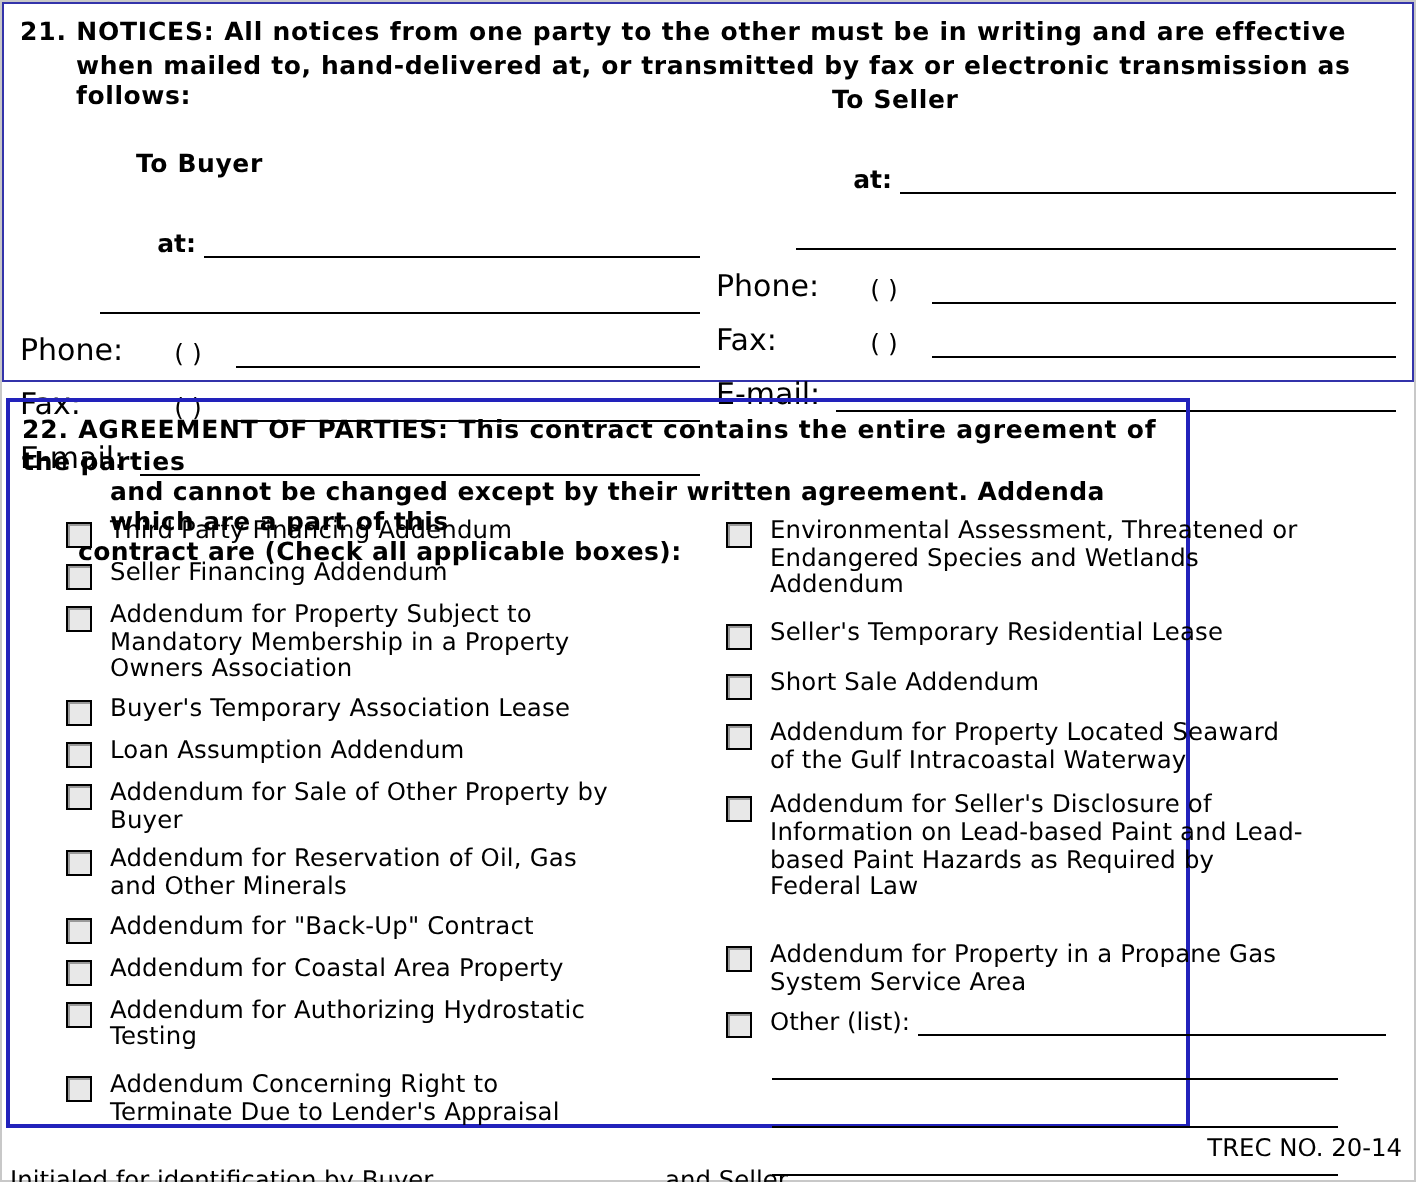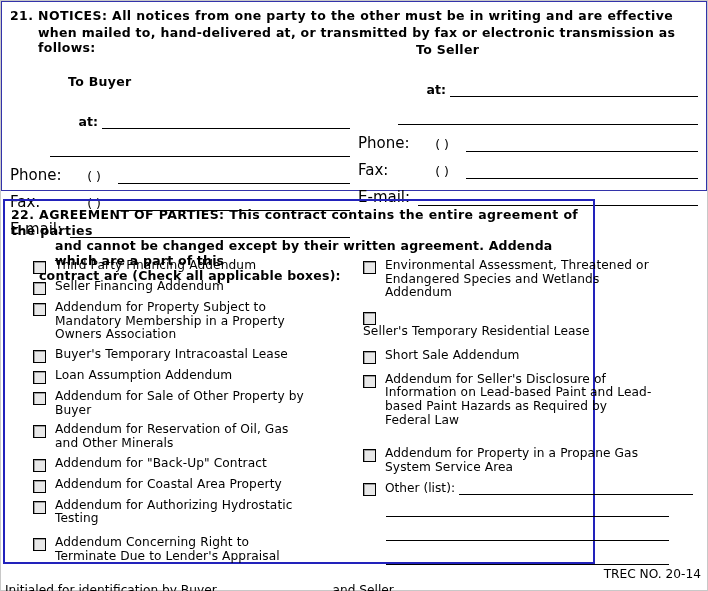--- a/index.html
+++ b/index.html
@@ -219,21 +219,21 @@
         <div class="cbitem">
           <span class="cb"></span>
           <span class="cbtext">Seller Financing Addendum</span>
         </div>
         <div class="cbitem">
           <span class="cb"></span>
           <span class="cbtext">Addendum for Property Subject to<br>Mandatory Membership in a Property<br>Owners Association</span>
         </div>
         <div class="cbitem">
           <span class="cb"></span>
-          <span class="cbtext">Buyer's Temporary Intracoastal Lease</span>
+          <span class="cbtext">Buyer's Temporary Association Lease</span>
         </div>
         <div class="cbitem">
           <span class="cb"></span>
           <span class="cbtext">Loan Assumption Addendum</span>
         </div>
         <div class="cbitem">
           <span class="cb"></span>
           <span class="cbtext">Addendum for Sale of Other Property by<br>Buyer</span>
         </div>
         <div class="cbitem">
@@ -256,27 +256,31 @@
           <span class="cb"></span>
           <span class="cbtext">Addendum Concerning Right to<br>Terminate Due to Lender's Appraisal</span>
         </div>
       </div>
 
       <div class="cbcol right">
         <div class="cbitem">
           <span class="cb"></span>
           <span class="cbtext">Environmental Assessment, Threatened or<br>Endangered Species and Wetlands<br>Addendum</span>
         </div>
-        <div class="cbitem" style="margin-top:10px;flex-direction:column;">
+        <div class="cbitem" style="margin-top:10px;">
           <span class="cb"></span>
           <span class="cbtext">Seller's Temporary Residential Lease</span>
         </div>
         <div class="cbitem" style="margin-top:10px;">
           <span class="cb"></span>
           <span class="cbtext">Short Sale Addendum</span>
+        </div>
+        <div class="cbitem" style="margin-top:10px;">
+          <span class="cb"></span>
+          <span class="cbtext">Addendum for Property Located Seaward<br>of the Gulf Intracoastal Waterway</span>
         </div>
         <div class="cbitem" style="margin-top:9px;">
           <span class="cb"></span>
           <span class="cbtext">Addendum for Seller's Disclosure of<br>Information on Lead-based Paint and Lead-<br>based Paint Hazards as Required by<br>Federal Law</span>
         </div>
         <div class="cbitem" style="margin-top:20px;">
           <span class="cb"></span>
           <span class="cbtext">Addendum for Property in a Propane Gas<br>System Service Area</span>
         </div>
 

